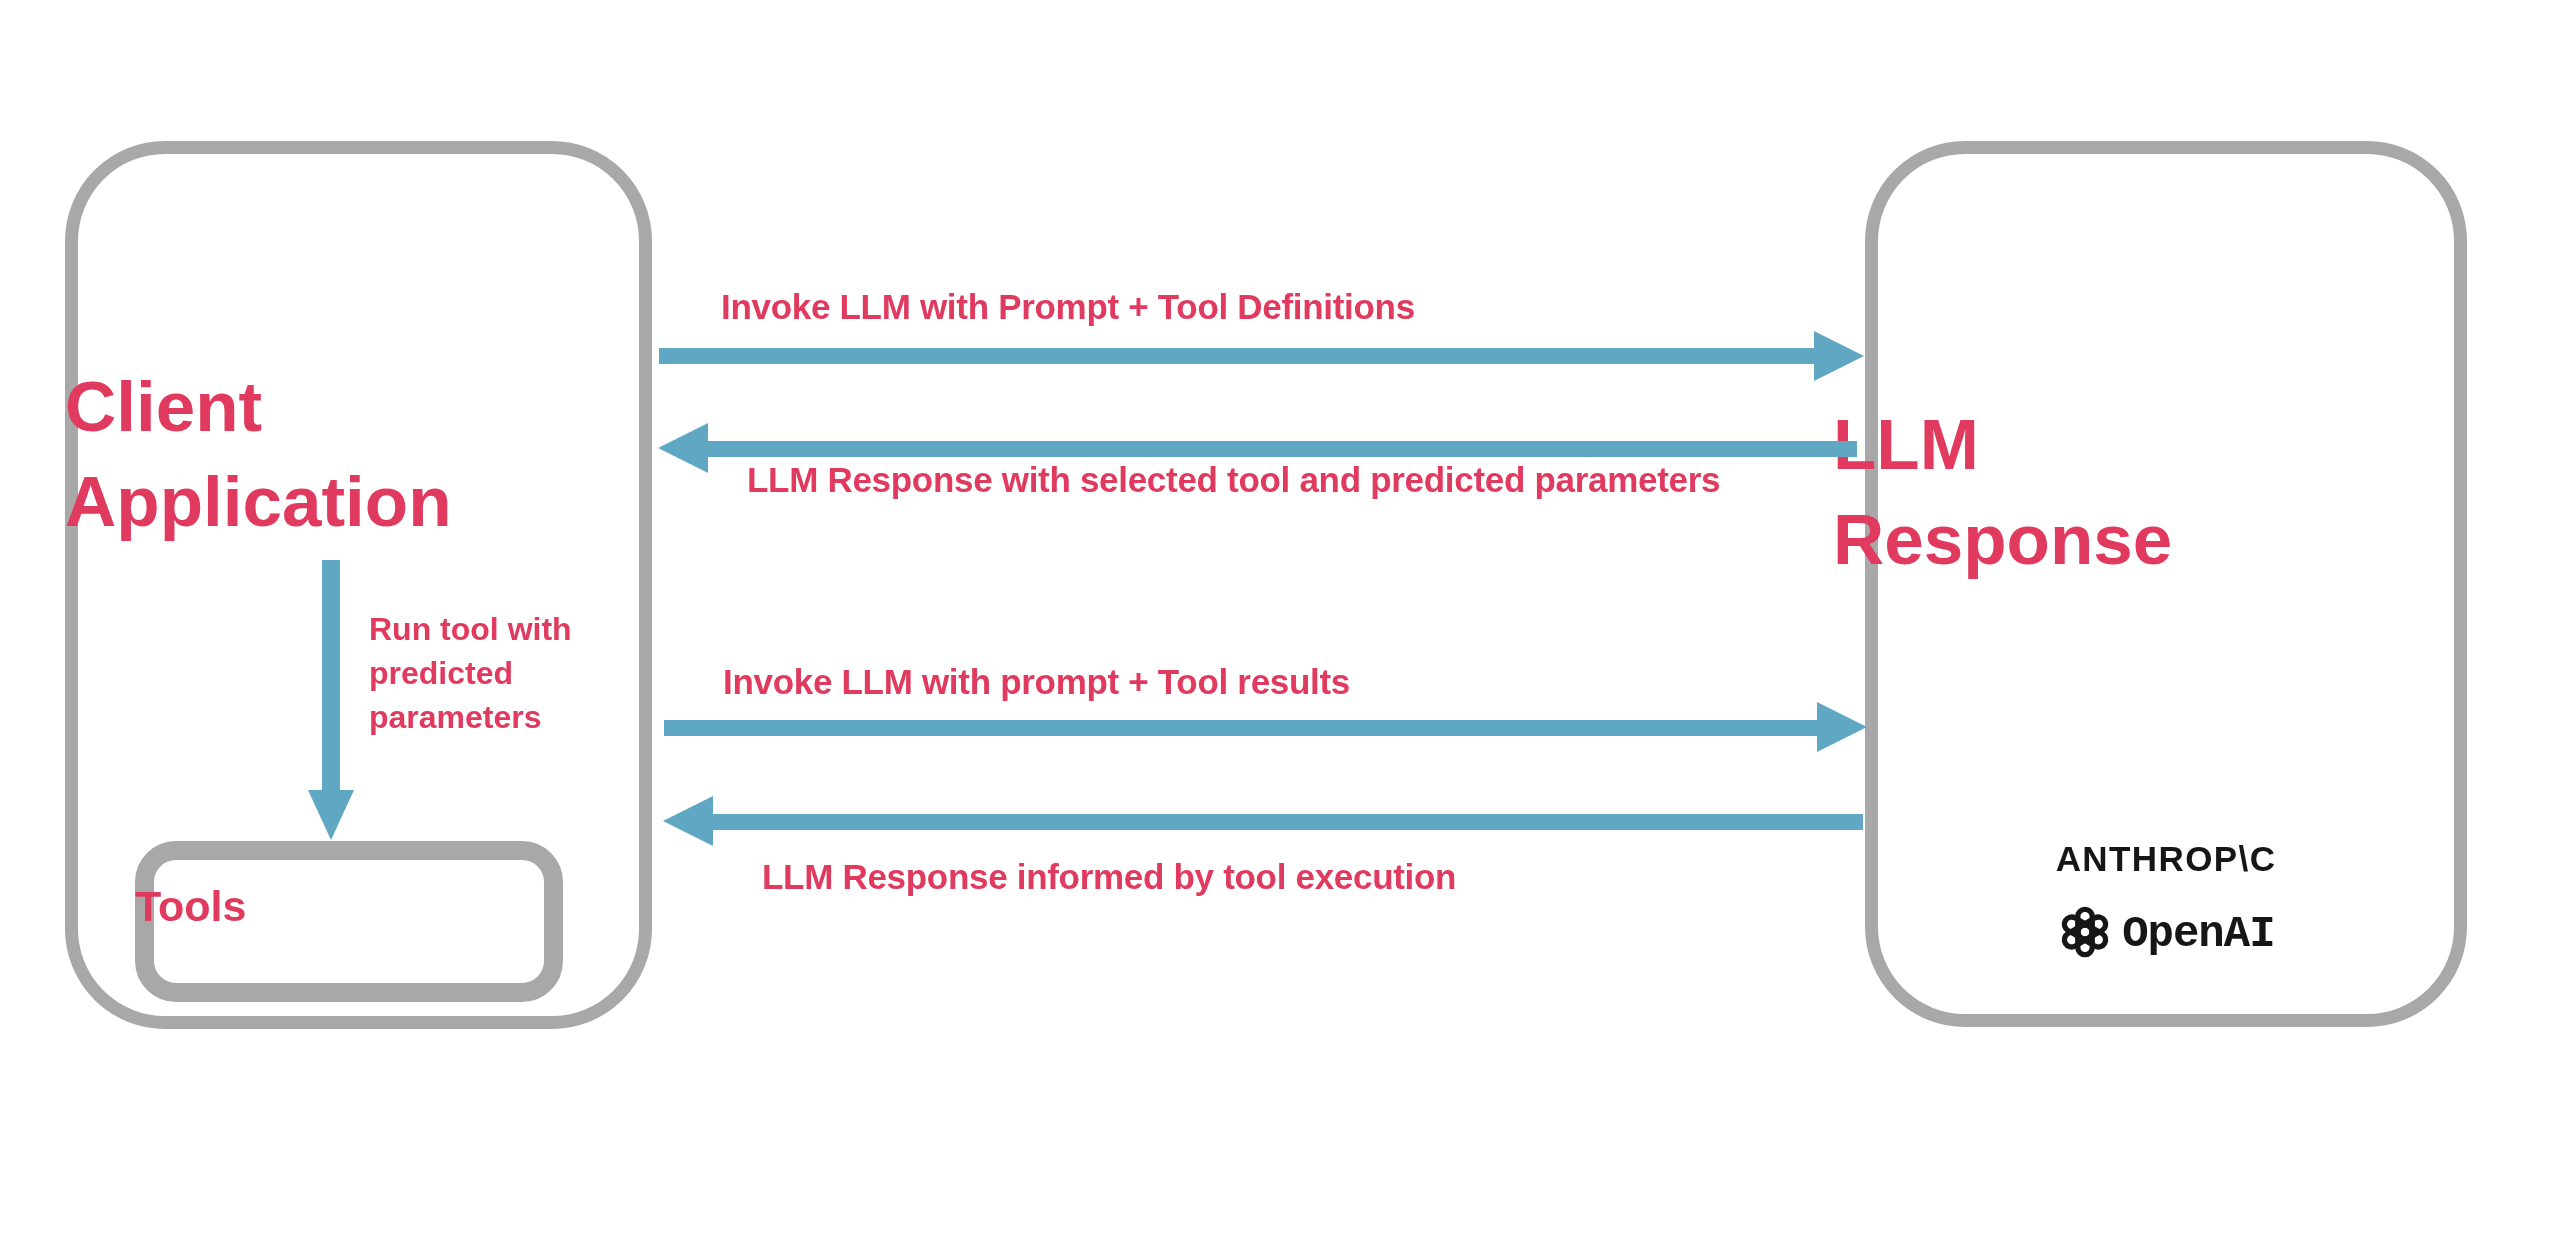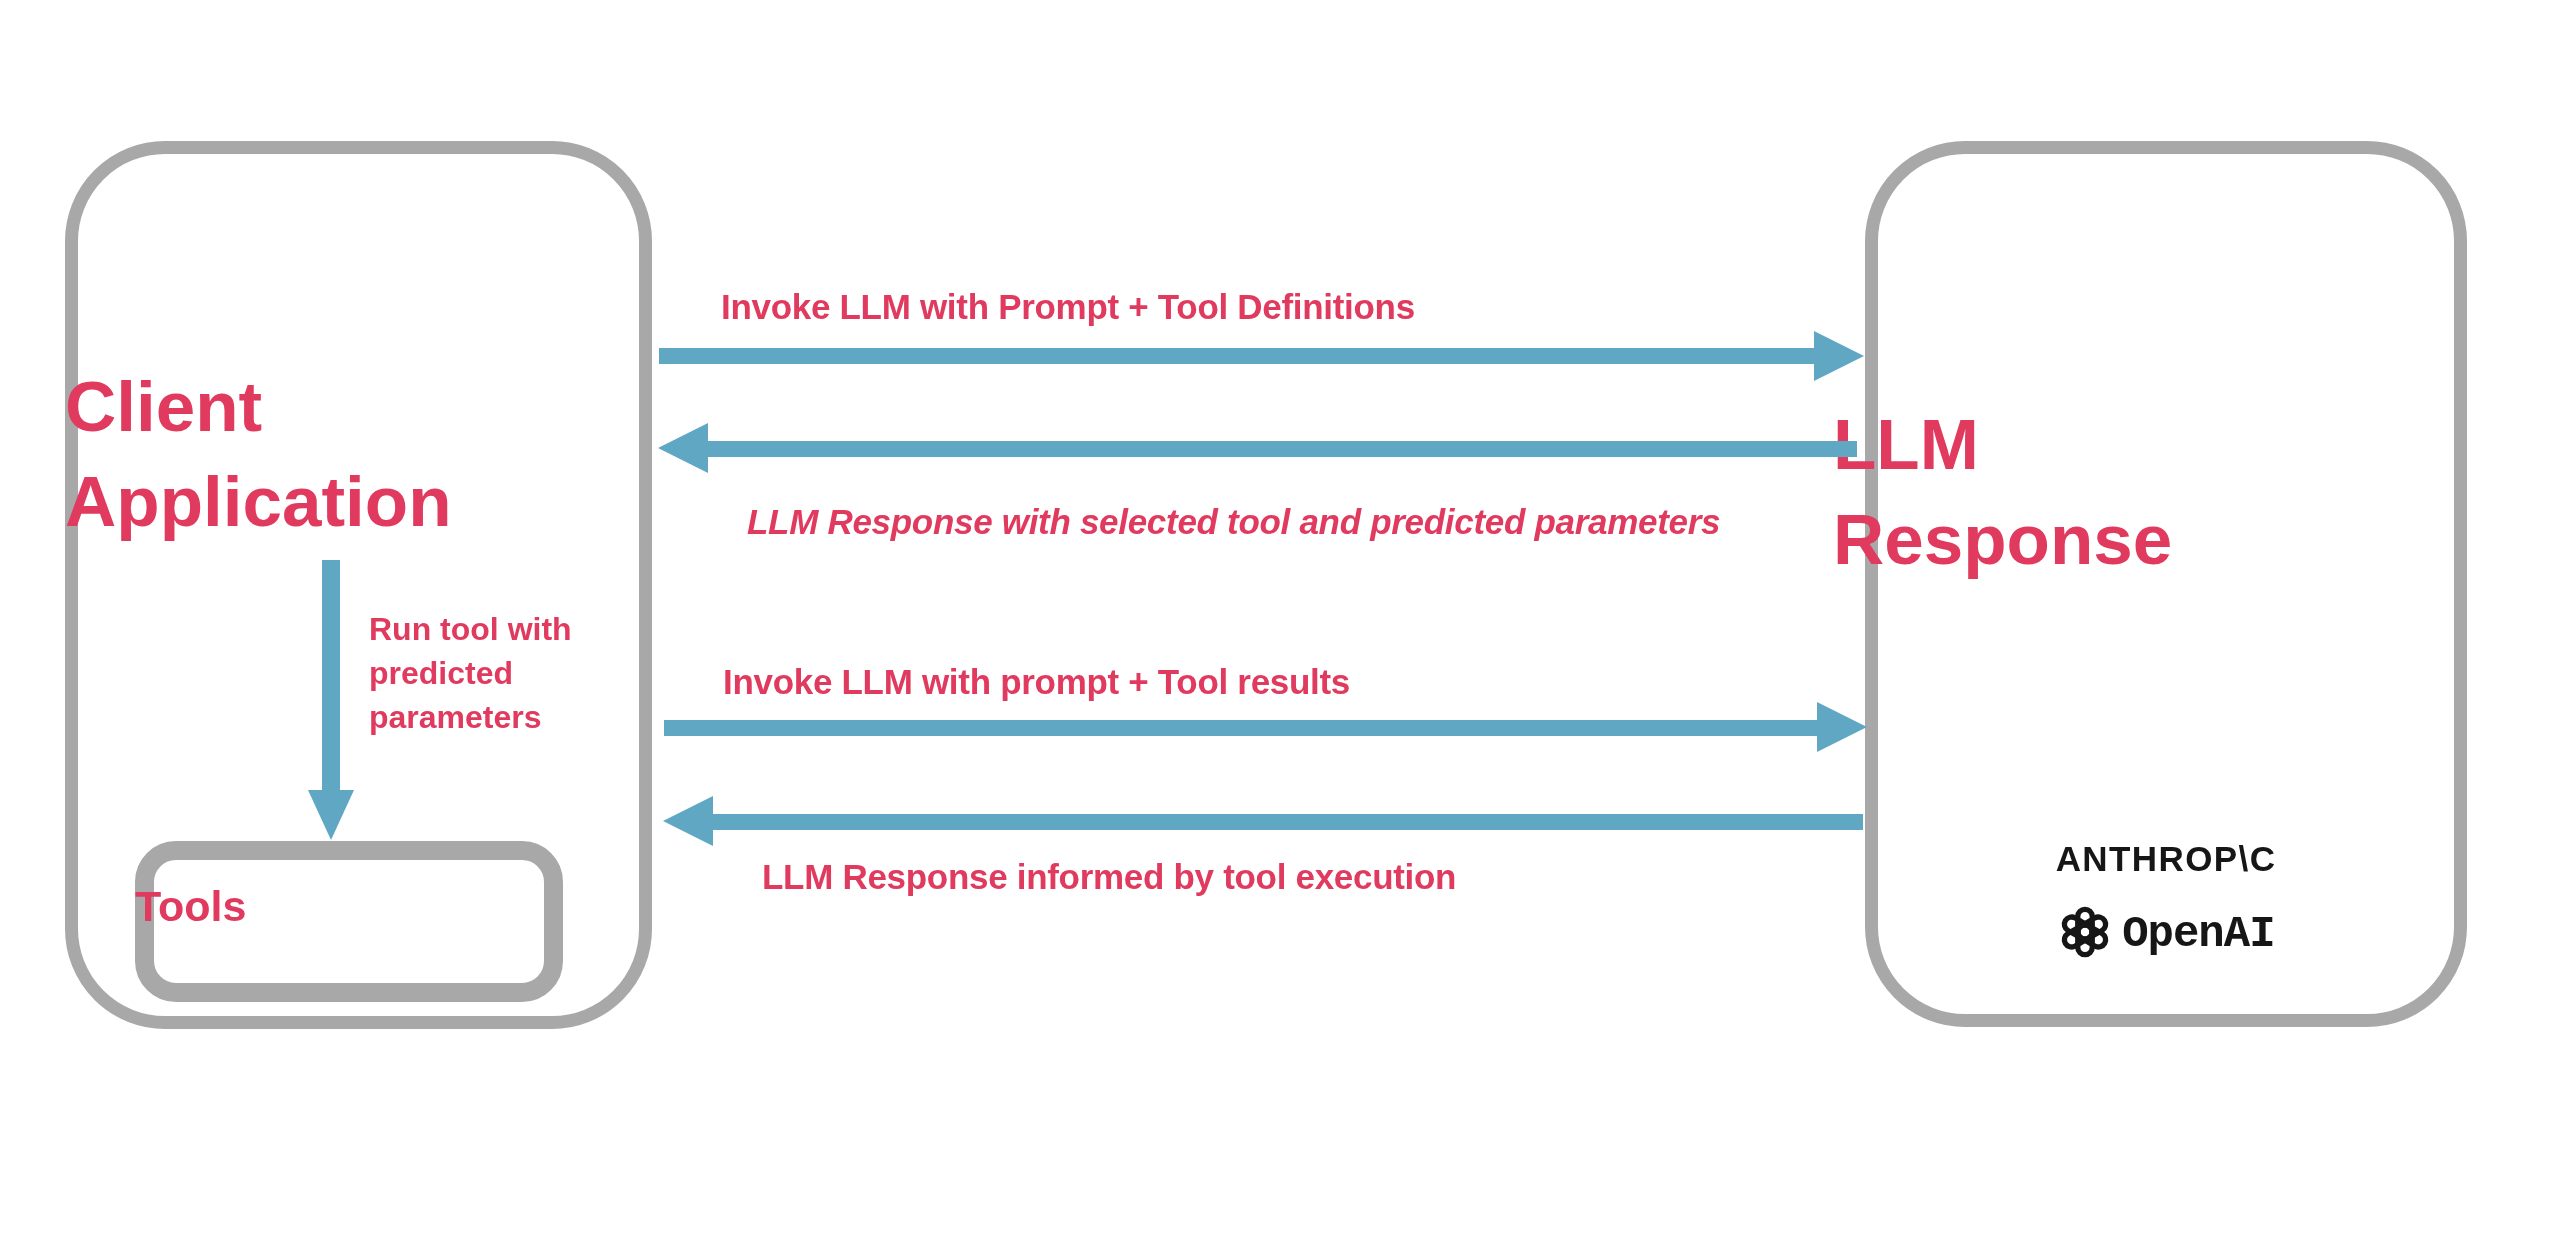--- a/index.html
+++ b/index.html
@@ -73,21 +73,21 @@
   .arrow-label {
     position: absolute;
     font-weight: bold;
     font-size: 35px;
     line-height: 39px;
     letter-spacing: -0.3px;
     color: var(--accent-pink, #E13A5F);
     white-space: nowrap;
   }
   #label1 { left: 721px; top: 287px; }
-  #label2 { left: 747px; top: 502px; font-style: italic; }
+  #label2 { left: 747px; top: 460px; }
   #label3 { left: 723px; top: 662px; }
   #label4 { left: 762px; top: 857px; }
 
   #run-label {
     position: absolute;
     left: 369px; top: 607px;
     font-weight: bold;
     font-size: 32px;
     line-height: 44px;
     color: var(--accent-pink, #E13A5F);

